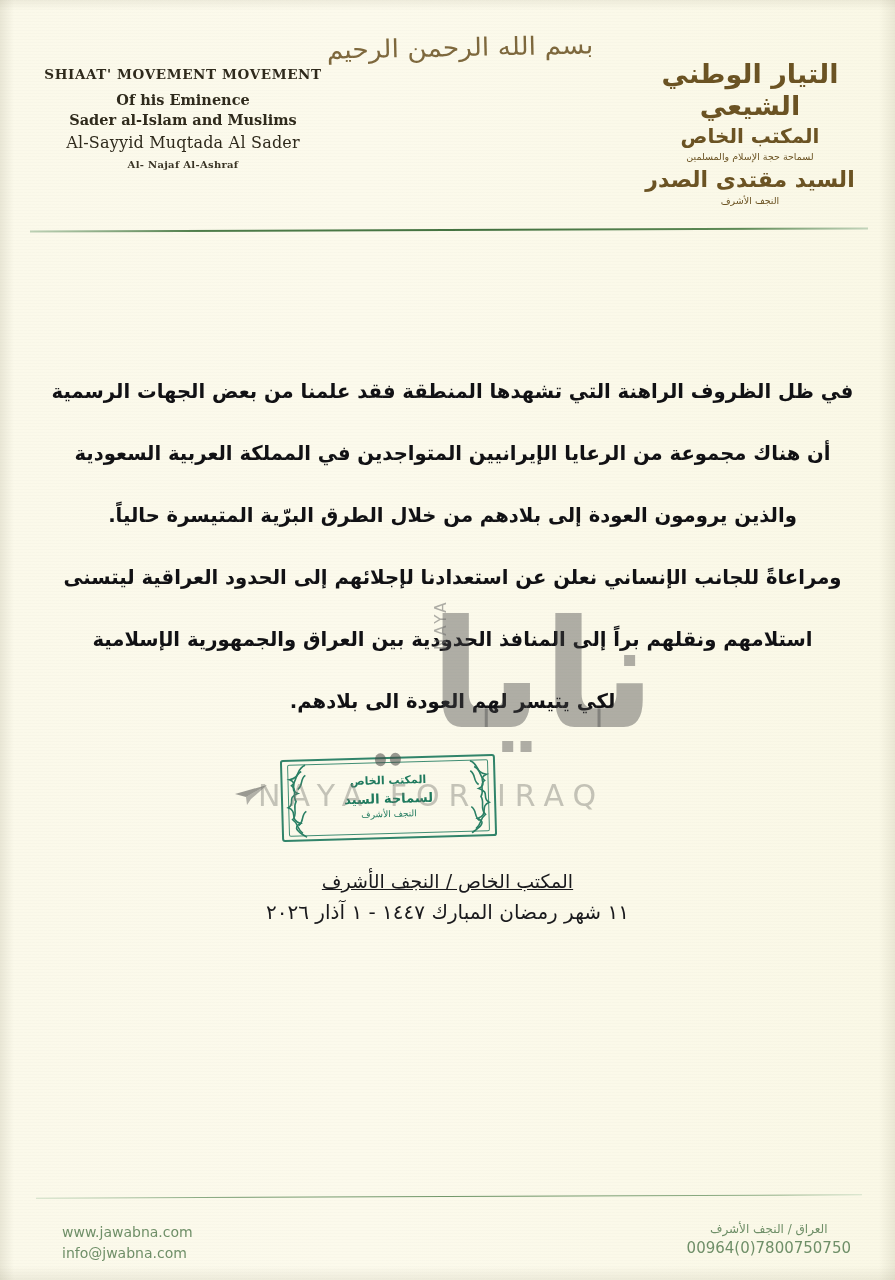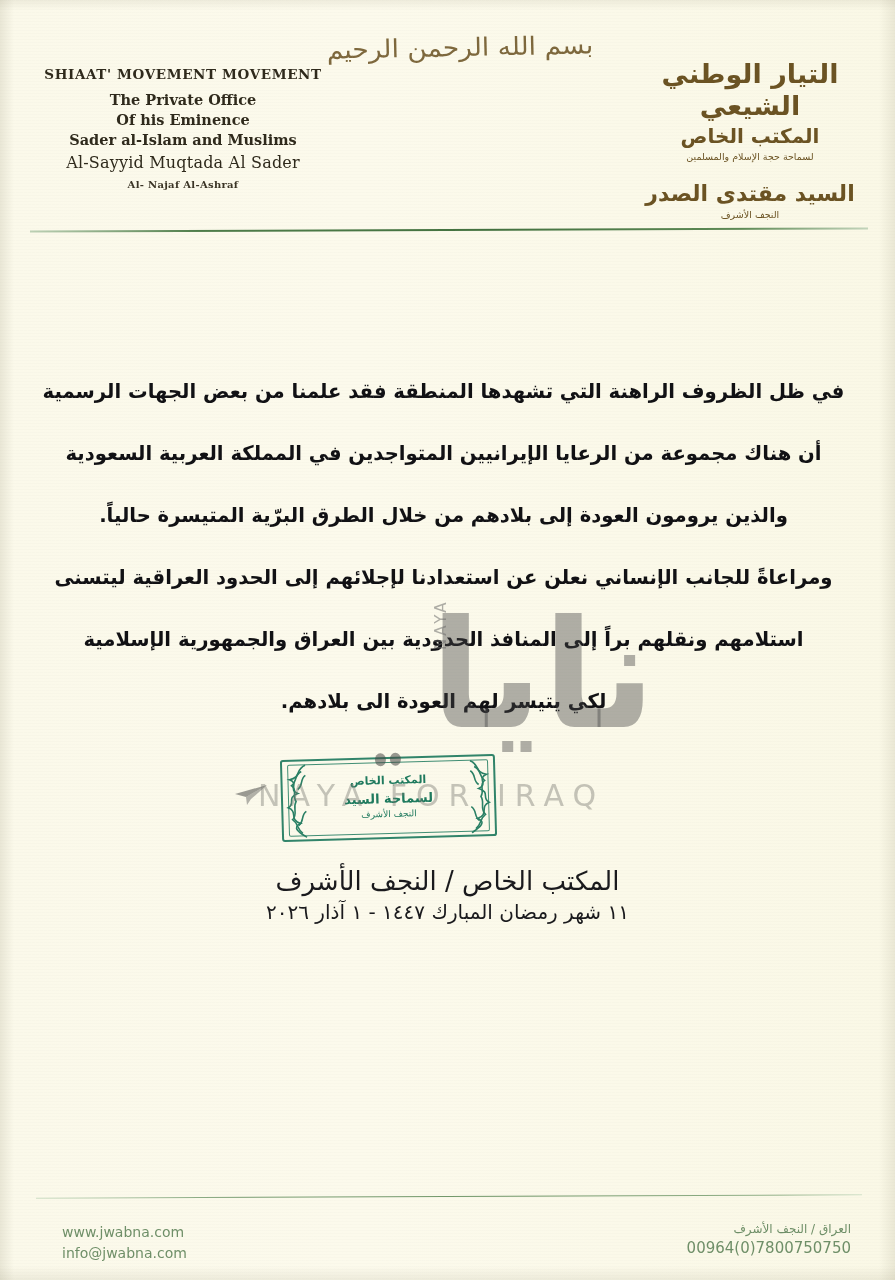--- a/index.html
+++ b/index.html
@@ -131,21 +131,21 @@
   }
   .lh-ar .a3 {
     font-size: 9.5px;
     line-height: 14px;
     margin-top: 1px;
   }
   .lh-ar .a4 {
     font-size: 22px;
     font-weight: bold;
     line-height: 28px;
-    margin-top: 16px;
+    margin-top: 2px;
     letter-spacing: -0.5px;
   }
   .lh-ar .a5 {
     font-size: 9.5px;
     line-height: 13px;
   }
 
   .divider-top {
     position: absolute;
     left: 30px;
@@ -166,21 +166,21 @@
     direction: rtl;
     font-size: 21px;
     font-weight: bold;
     color: #16161a;
     font-family: "DejaVu Sans", sans-serif;
     letter-spacing: 1px;
   }
 
   .body-text {
     position: absolute;
-    left: 26px;
+    left: 35px;
     top: 360px;
     width: 835px;
     direction: rtl;
     text-align: center;
     color: #111114;
     font-family: "DejaVu Sans", sans-serif;
     font-size: 20px;
     font-weight: bold;
     line-height: 62px;
     letter-spacing: -0.3px;
@@ -304,23 +304,24 @@
     position: absolute;
     left: 0;
     right: 0;
     top: 866px;
     text-align: center;
     direction: rtl;
     color: #1a1a1d;
     font-family: "DejaVu Sans", sans-serif;
   }
   .sig .office {
-    font-size: 26px;
+    font-size: 19px;
     line-height: 31px;
     letter-spacing: -0.2px;
+    text-decoration: underline;
   }
   .sig .date {
     font-size: 20px;
     line-height: 30px;
     letter-spacing: -0.2px;
   }
 
   
   .divider-bottom {
     position: absolute;
@@ -339,21 +340,21 @@
     text-align: left;
     color: #6f8f68;
     font-family: "DejaVu Sans", sans-serif;
     font-size: 14px;
     line-height: 21px;
   }
   .footer-right {
     position: absolute;
     right: 44px;
     top: 1220px;
-    text-align: right;
+    text-align: center;
     color: #6f8f68;
     font-family: "DejaVu Sans", sans-serif;
   }
   .footer-right .fr-ar {
     font-size: 12px;
     line-height: 18px;
     direction: rtl;
   }
   .footer-right .fr-phone {
     font-size: 15px;
@@ -367,21 +368,20 @@
 
   <div class="edge-top"></div>
   <div class="edge-left"></div>
   <div class="edge-right"></div>
   <div class="edge-bottom"></div>
 
   <div class="basmala">بسم الله الرحمن الرحيم</div>
 
   <div class="lh-en">
     <div class="l1">SHIAAT' MOVEMENT MOVEMENT</div>
-    <div class="l2">The Private Office</div>
     <div class="l3">Of his Eminence</div>
     <div class="l4">Sader al-Islam and Muslims</div>
     <div class="l5">Al-Sayyid Muqtada Al Sader</div>
     <div class="l6">Al- Najaf Al-Ashraf</div>
   </div>
 
   <div class="lh-ar">
     <div class="a1">التيار الوطني الشيعي</div>
     <div class="a2">المكتب الخاص</div>
     <div class="a3">لسماحة حجة الإسلام والمسلمين</div>
@@ -445,21 +445,21 @@
   <div class="wm-naya-iraq">NAYA FOR IRAQ</div>
 
   <div class="sig">
     <div class="office">المكتب الخاص / النجف الأشرف</div>
     <div class="date">١١ شهر رمضان المبارك ١٤٤٧  -  ١ آذار  ٢٠٢٦</div>
   </div>
 
   <div class="divider-bottom"></div>
 
   <div class="footer-left">
-    <div>www.jwabna.com</div>
+    <div>www.jawabna.com</div>
     <div>info@jwabna.com</div>
   </div>
 
   <div class="footer-right">
     <div class="fr-ar">العراق / النجف الأشرف</div>
     <div class="fr-phone">00964(0)7800750750</div>
   </div>
 
 </div>
 

